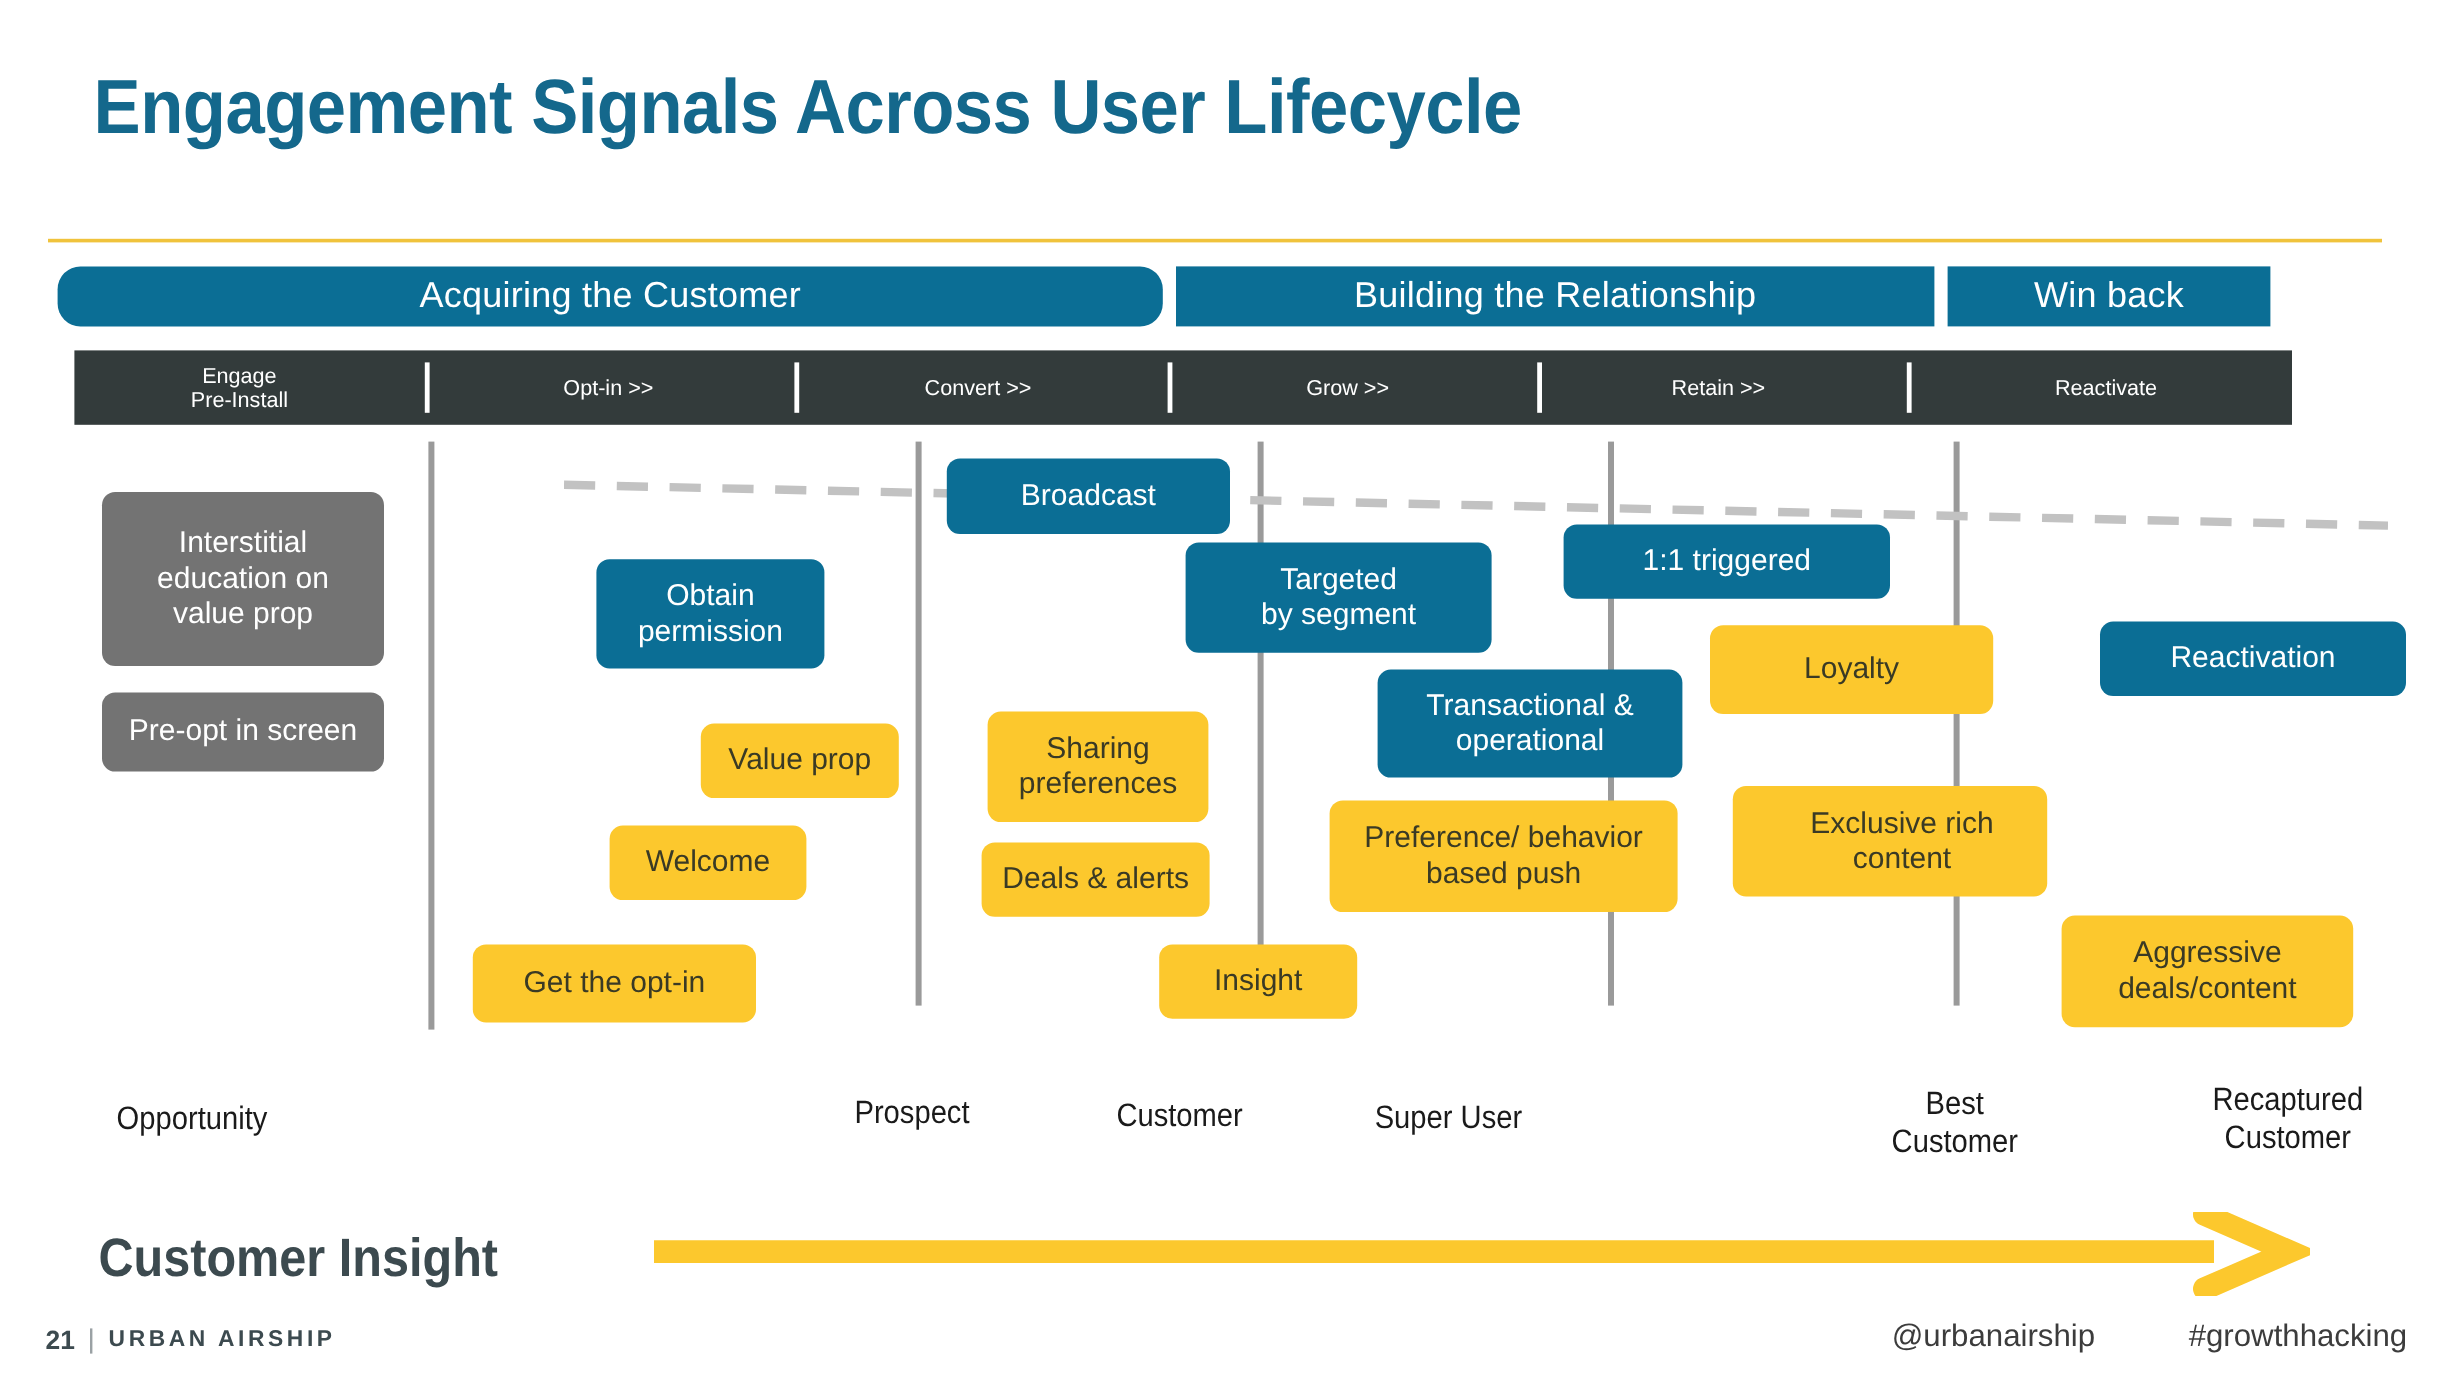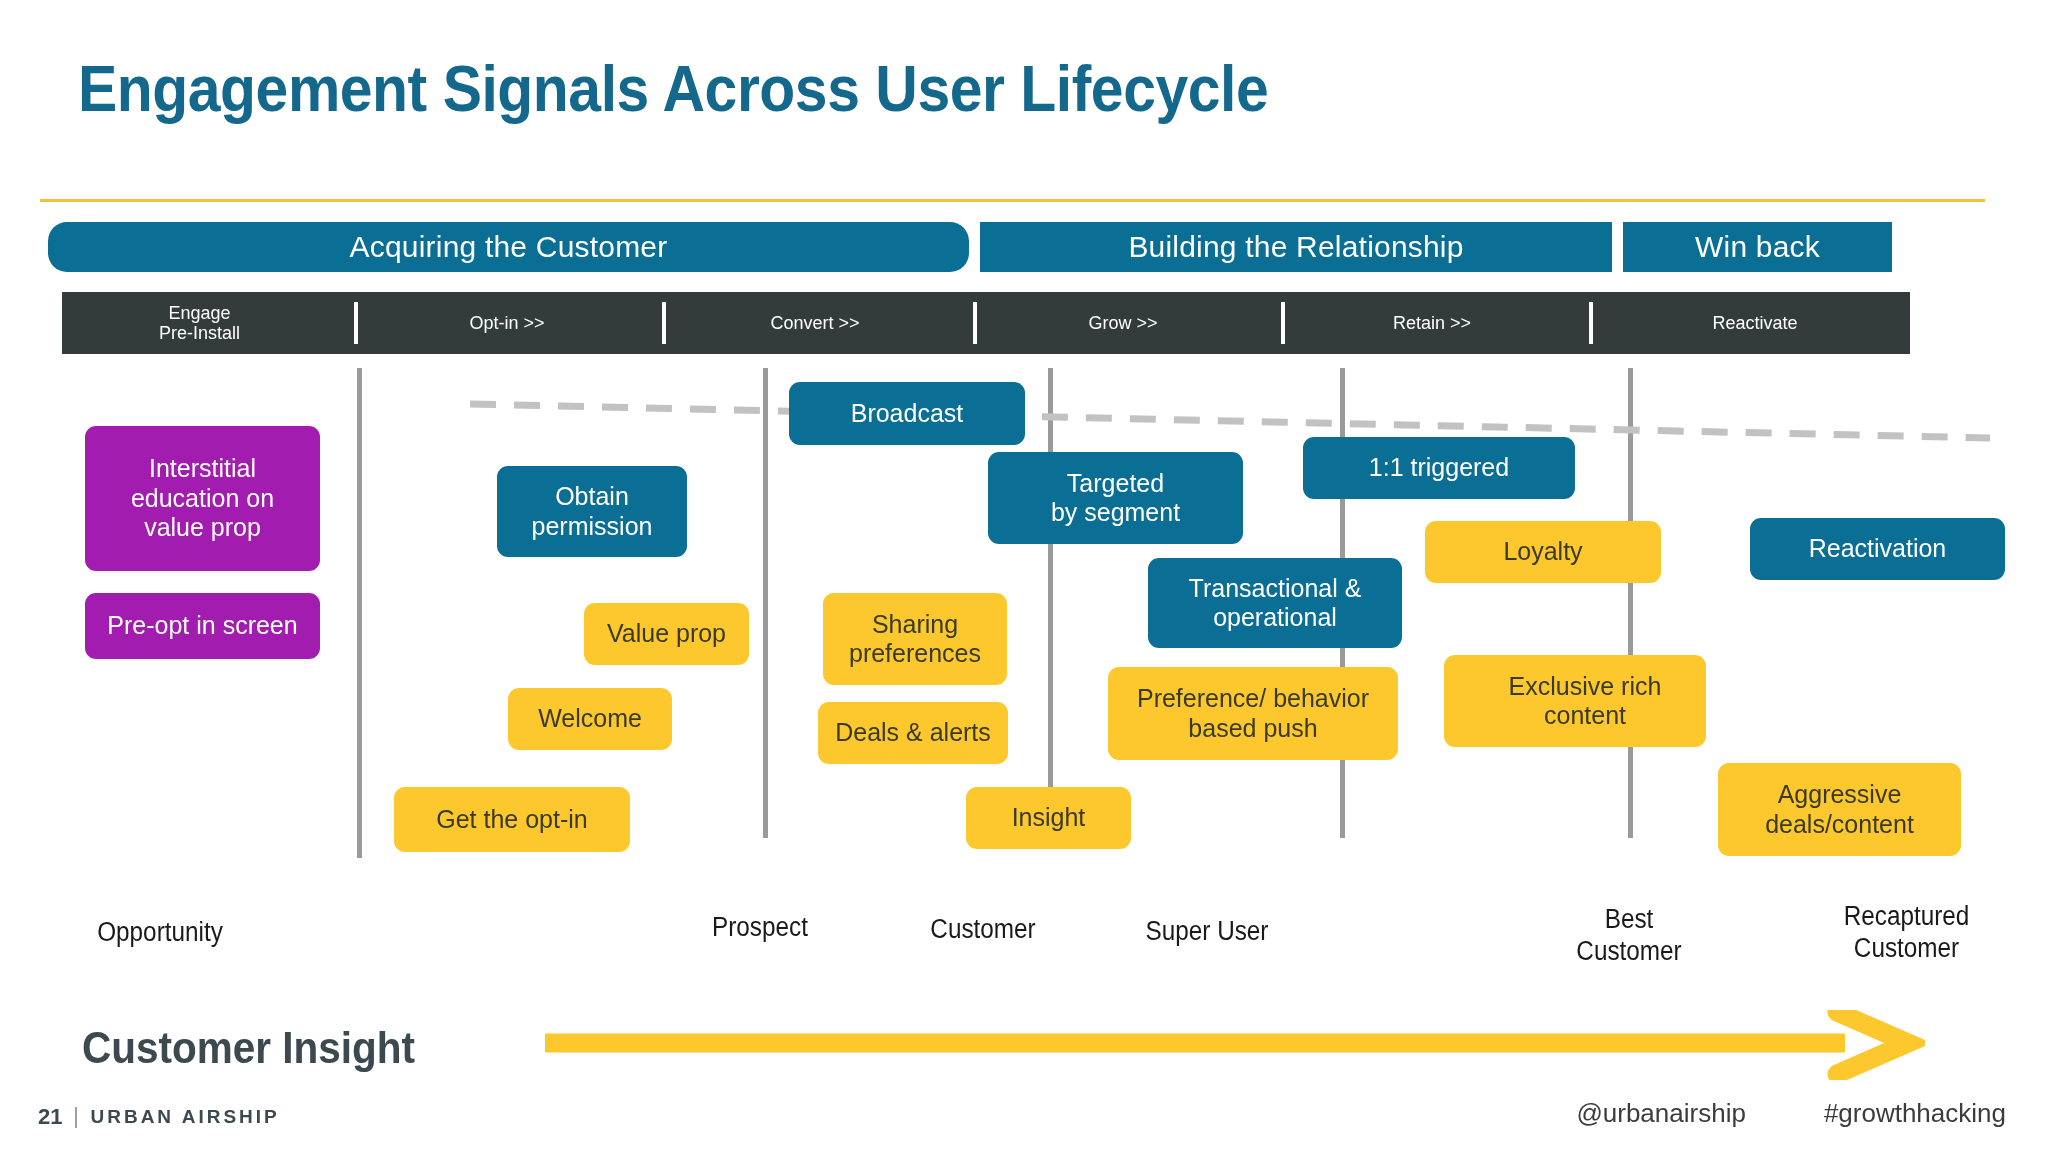--- a/index.html
+++ b/index.html
@@ -64,21 +64,21 @@
     position:absolute;
     border-radius:11px;
     display:flex;align-items:center;justify-content:center;
     text-align:center;line-height:1.18;
     font-size:25px;
     box-sizing:border-box;
     padding:2px 8px;
   }
   .node.blue{background:#0b6e95;color:#ffffff;}
   .node.yellow{background:#fcc82d;color:#3a3a25;}
-  .node.grey{background:#a21caf;color:#ffffff;margin-top:16px;}
+  .node.grey{background:#737373;color:#ffffff;}
 
   
   .outcome{
     position:absolute;
     font-size:27px;color:#1a1a1a;
     text-align:center;line-height:1.2;
     transform:scaleX(0.9);
   }
 
   
@@ -173,21 +173,21 @@
   <div class="node blue" style="left:988px;top:452px;width:255px;height:92px;white-space:pre-line;">Targeted
 by segment</div>
   <div class="node yellow" style="left:966px;top:787px;width:165px;height:62px;white-space:pre-line;">Insight</div>
 
   <div class="node blue" style="left:1303px;top:437px;width:272px;height:62px;white-space:pre-line;">1:1 triggered</div>
   <div class="node blue" style="left:1148px;top:558px;width:254px;height:90px;white-space:pre-line;">Transactional &amp;
 operational</div>
   <div class="node yellow" style="left:1108px;top:667px;width:290px;height:93px;white-space:pre-line;">Preference/ behavior
 based push</div>
 
-  <div class="node yellow" style="left:1425px;top:521px;width:236px;height:62px;white-space:pre-line;">Loyalty</div>
+  <div class="node yellow" style="left:1425px;top:521px;width:236px;height:74px;white-space:pre-line;">Loyalty</div>
   <div class="node yellow" style="left:1444px;top:655px;width:262px;height:92px;white-space:pre-line;padding-left:28px;">Exclusive rich
 content</div>
 
   <div class="node blue" style="left:1750px;top:518px;width:255px;height:62px;white-space:pre-line;">Reactivation</div>
   <div class="node yellow" style="left:1718px;top:763px;width:243px;height:93px;white-space:pre-line;">Aggressive
 deals/content</div>
 
   <div class="outcome" style="left:60px;top:916px;width:200px;white-space:pre-line;">Opportunity</div>
   <div class="outcome" style="left:660px;top:911px;width:200px;white-space:pre-line;">Prospect</div>
   <div class="outcome" style="left:883px;top:913px;width:200px;white-space:pre-line;">Customer</div>

